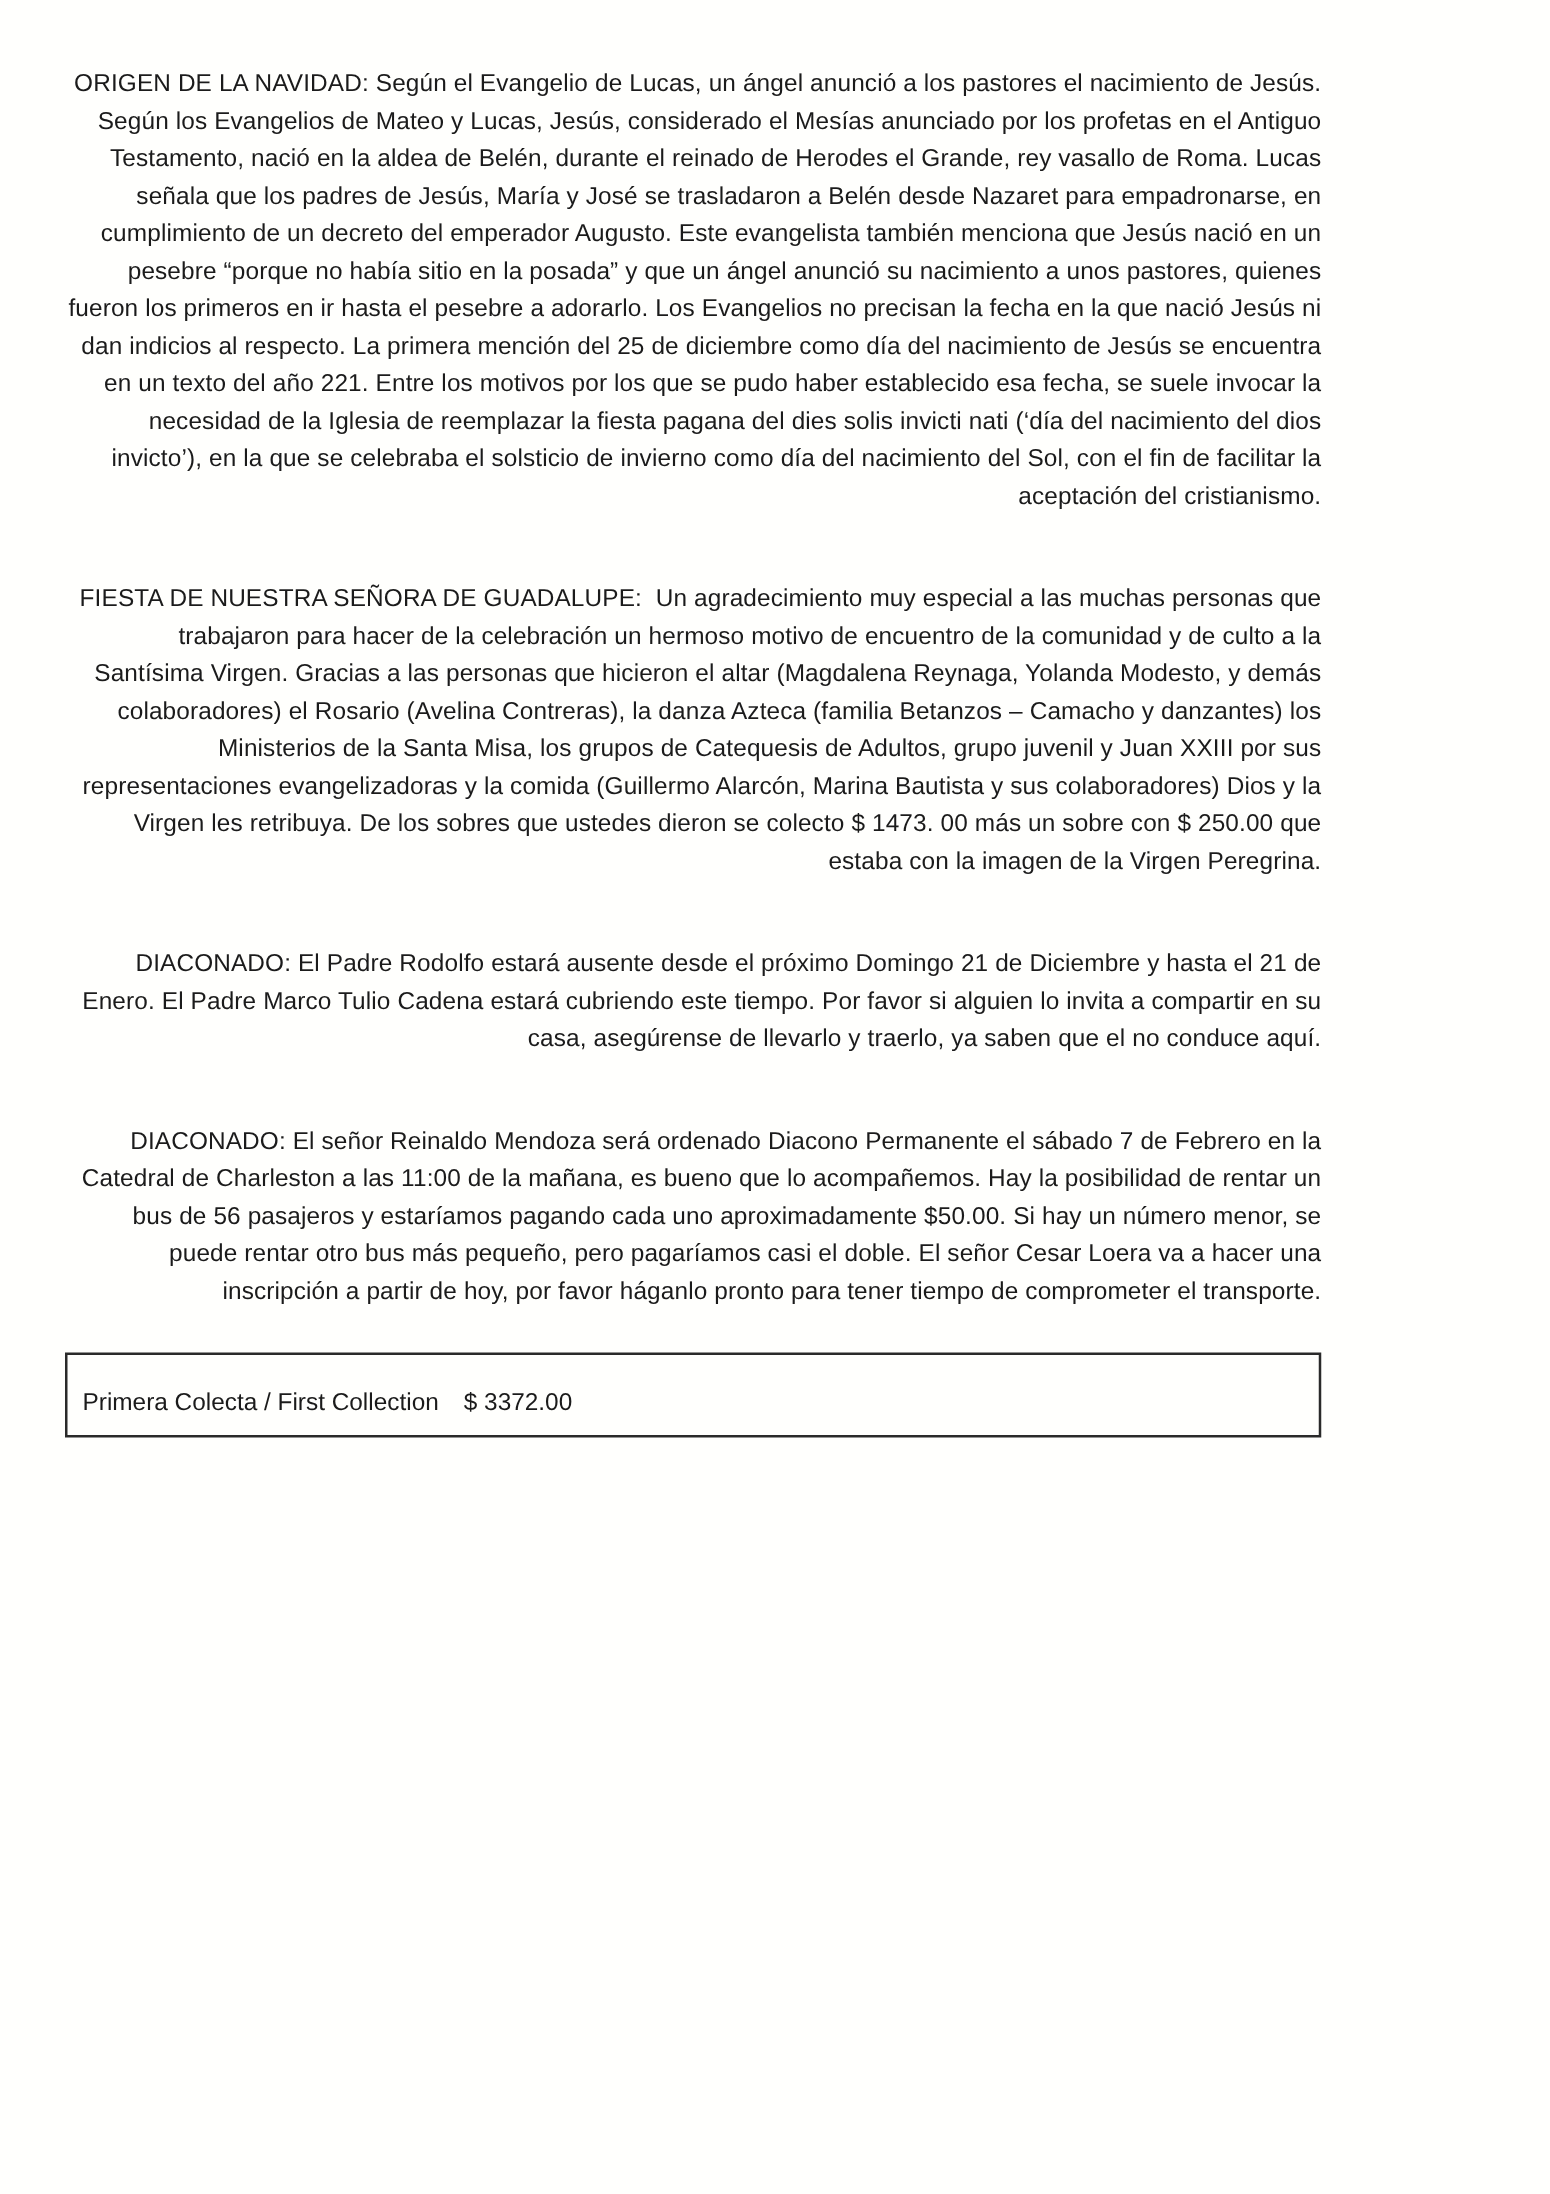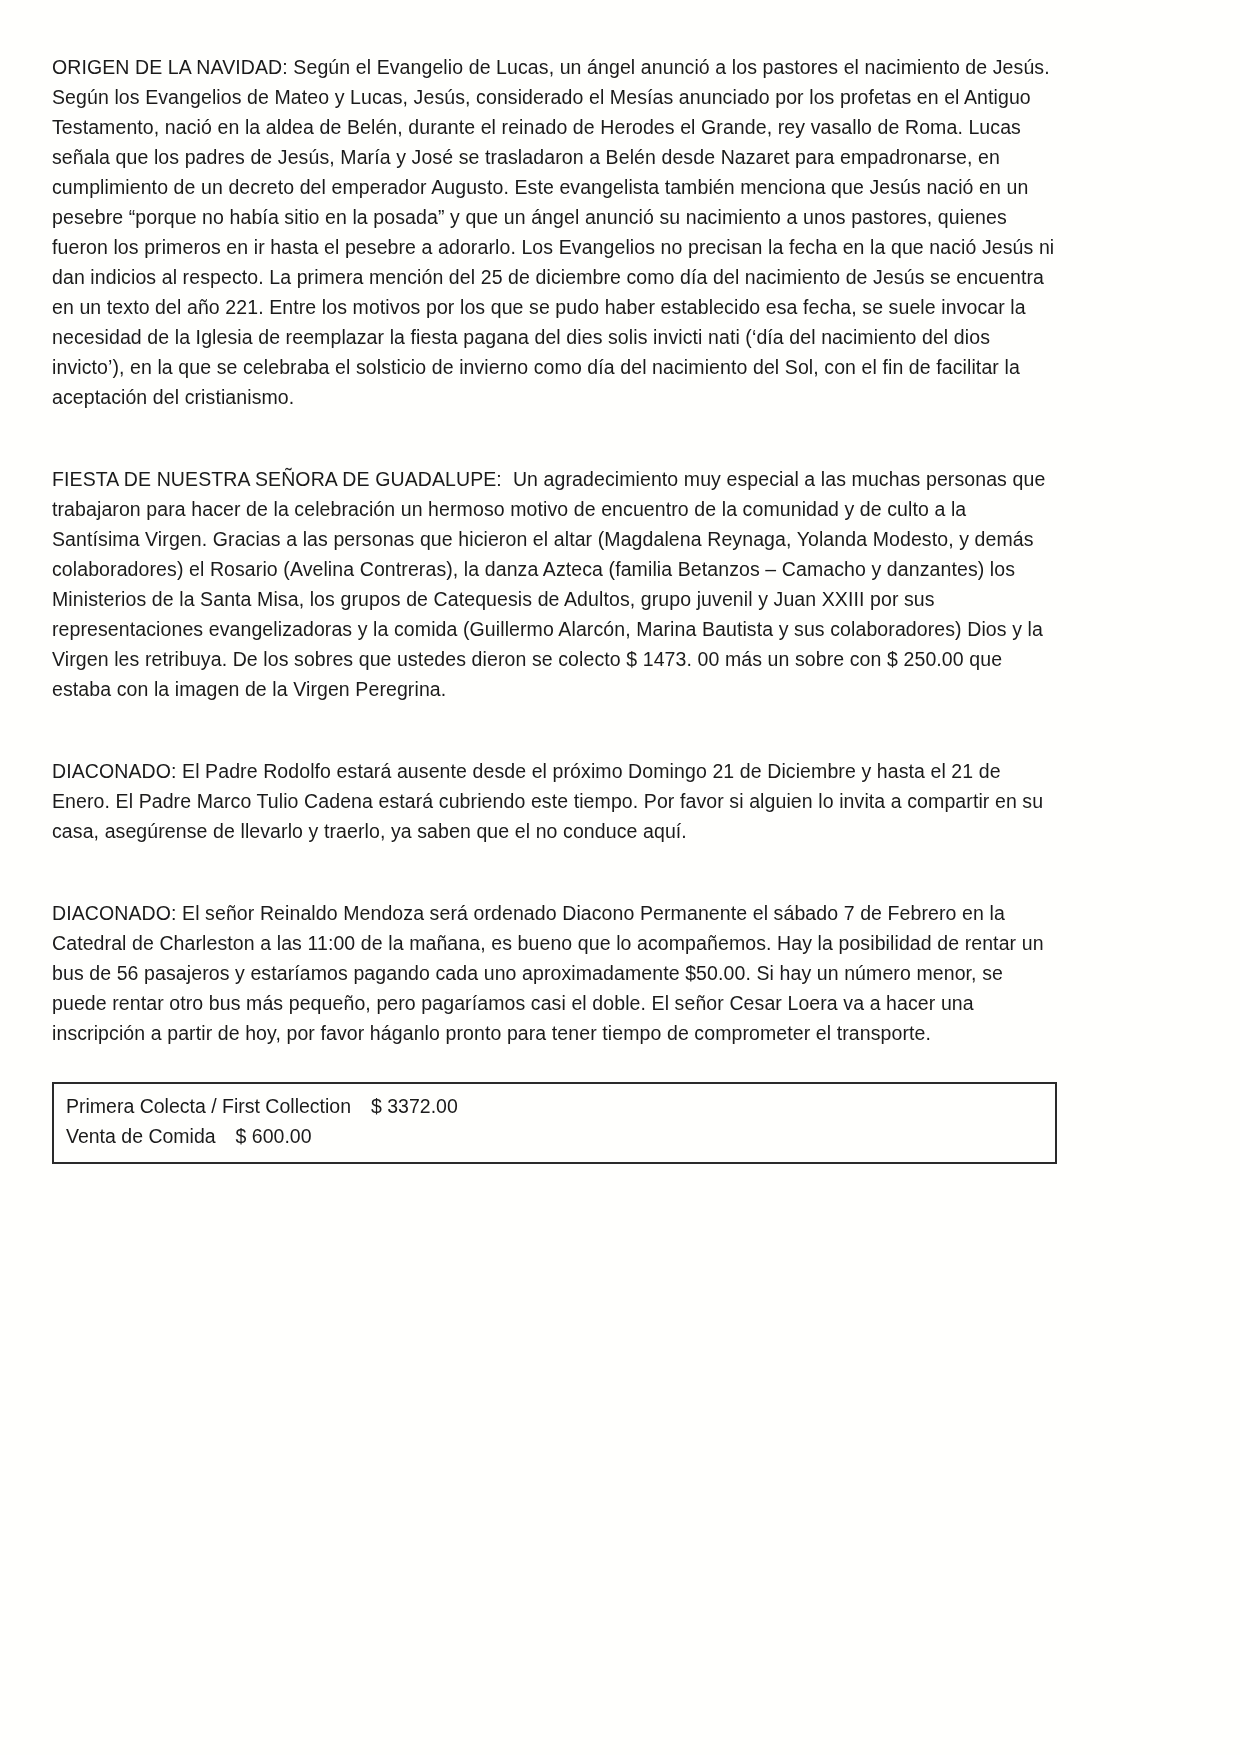--- a/index.html
+++ b/index.html
@@ -20,40 +20,41 @@
   .content {
     position: absolute;
     top: 52px;
     left: 52px;
     width: 1005px;
   }
   .para {
     font-size: 19.5px;
     line-height: 30px;
     margin: 0 0 52px 0;
-    text-align: left;
+    text-align: right;
     letter-spacing: 0.1px;
   }
   .para .heading {
     letter-spacing: 0.1px;
   }
   .collections-box {
     margin-top: -18px;
     border: 2px solid #2a2a2a;
     padding: 7px 14px 11px 12px;
     font-size: 19.5px;
     line-height: 30px;
   }
   .box-row {
     display: flex;
     align-items: baseline;
   }
   .box-cell-left {
     width: 489px;
     flex: 0 0 auto;
+    margin-top: 16px;
   }
   .amt {
     margin-left: 20px;
   }
 </style>
 </head>
 <body>
 
 <div class="page">
   <div class="content">
@@ -64,19 +65,16 @@
 
 
     <p class="para"><span class="heading">DIACONADO:</span> <span>El Padre Rodolfo estará ausente desde el próximo Domingo 21 de Diciembre y hasta el 21 de Enero. El Padre Marco Tulio Cadena estará cubriendo este tiempo. Por favor si alguien lo invita a compartir en su casa, asegúrense de llevarlo y traerlo, ya saben que el no conduce aquí.</span></p>
 
     <p class="para"><span class="heading">DIACONADO:</span> <span>El señor Reinaldo Mendoza será ordenado Diacono Permanente el sábado 7 de Febrero en la Catedral de Charleston a las 11:00 de la mañana, es bueno que lo acompañemos. Hay la posibilidad de rentar un bus de 56 pasajeros y estaríamos pagando cada uno aproximadamente $50.00. Si hay un número menor, se puede rentar otro bus más pequeño, pero pagaríamos casi el doble. El señor Cesar Loera va a hacer una inscripción a partir de hoy, por favor háganlo pronto para tener tiempo de comprometer el transporte.</span></p>
 
     <div class="collections-box">
       <div class="box-row">
         <span class="box-cell-left"><span>Primera Colecta / First Collection</span><span class="amt">$ 3372.00</span></span>
       </div>
-      <div class="box-row">
-        <span><span>Venta de Comida</span><span class="amt">$ 600.00</span></span>
-      </div>
     </div>
 
   </div>
 </div>
 
 </body></html>

